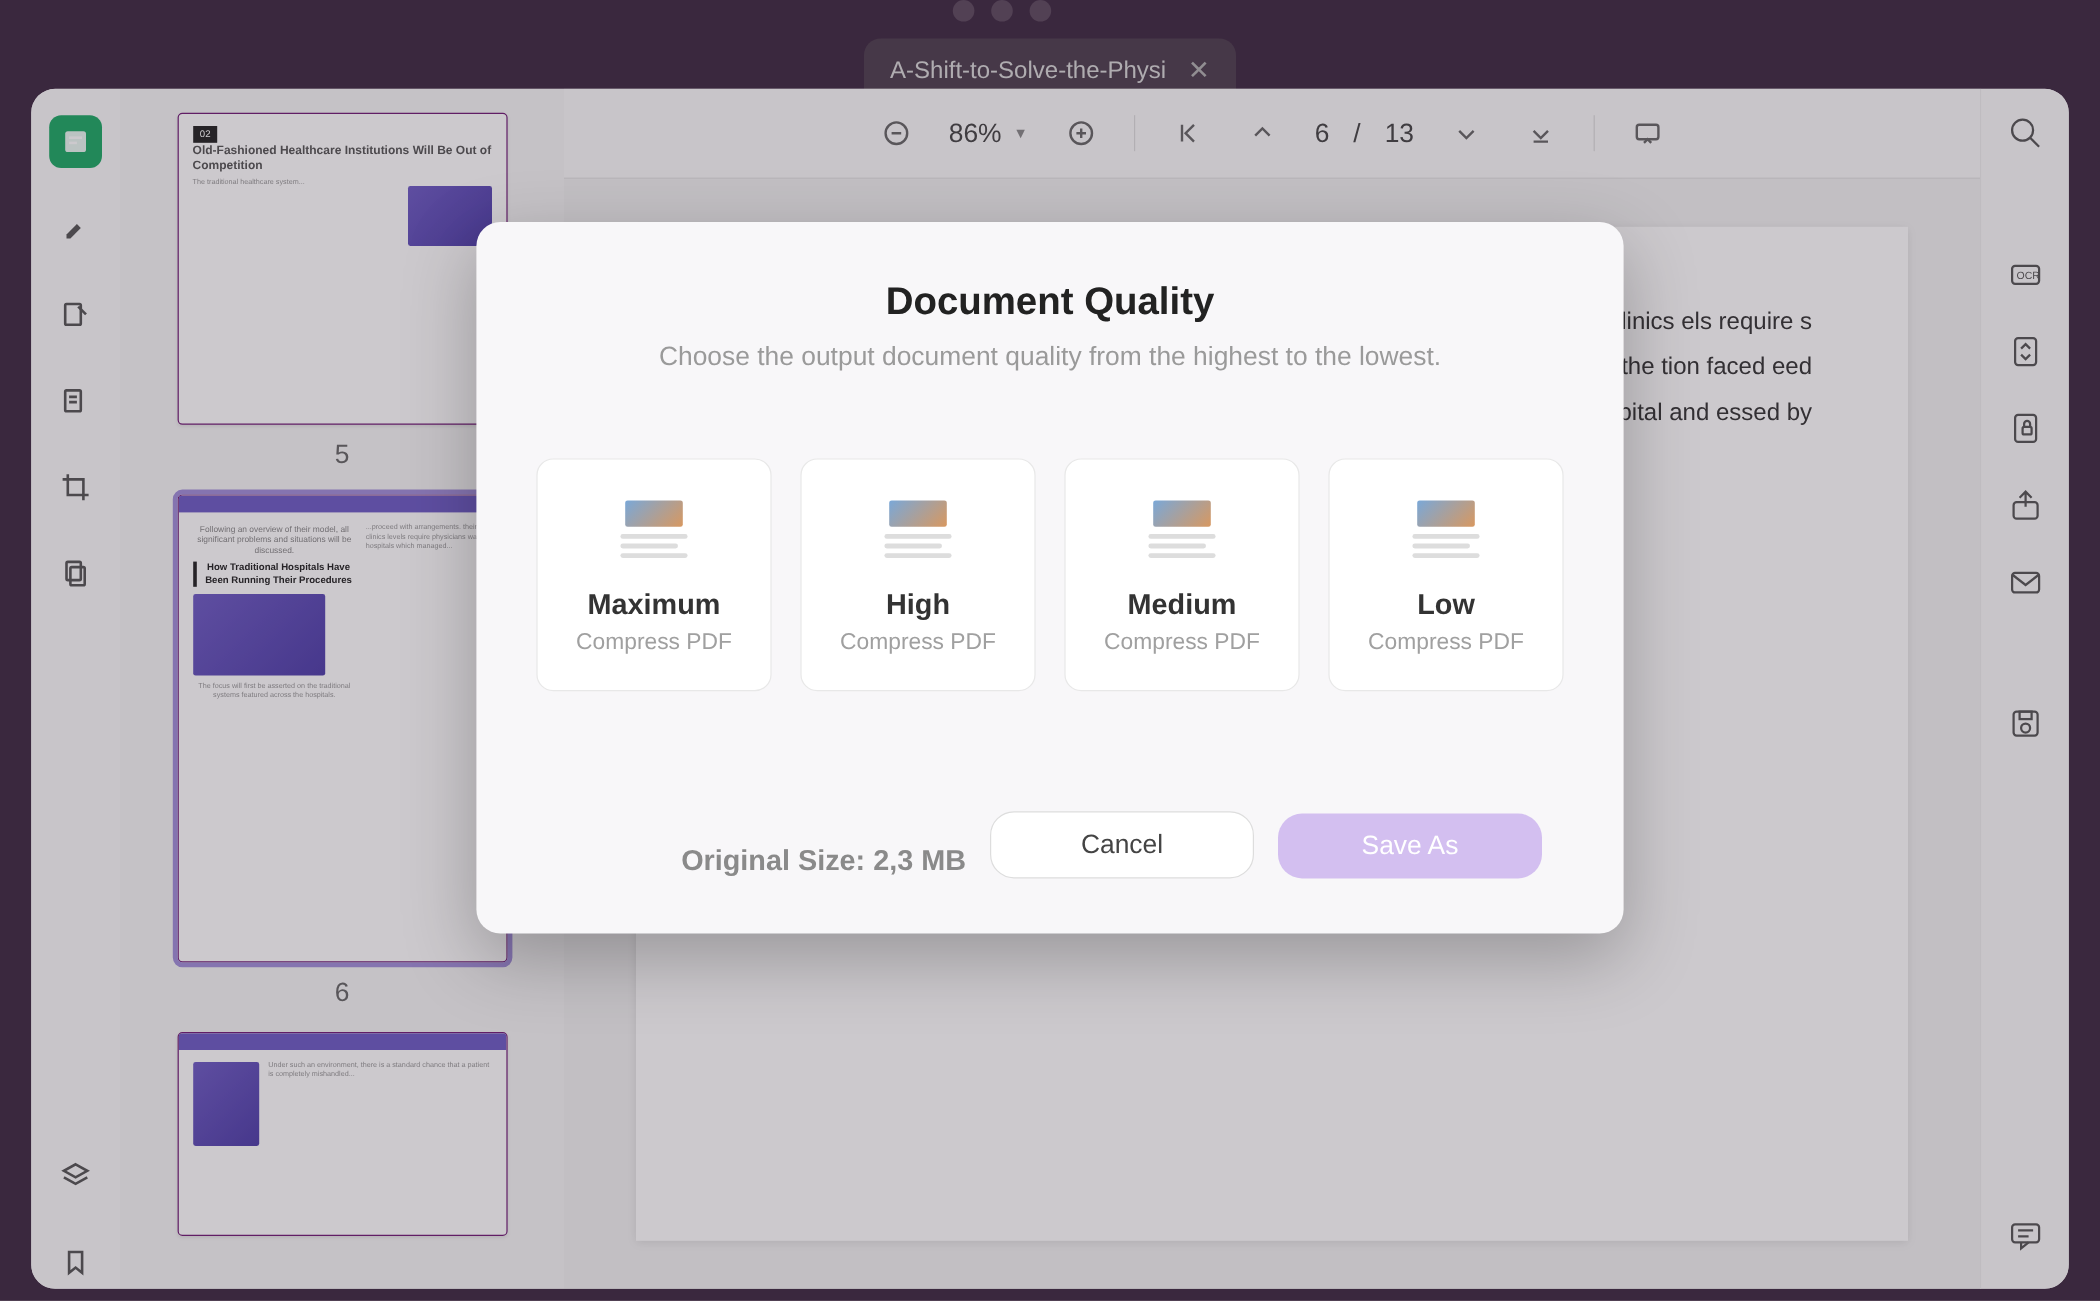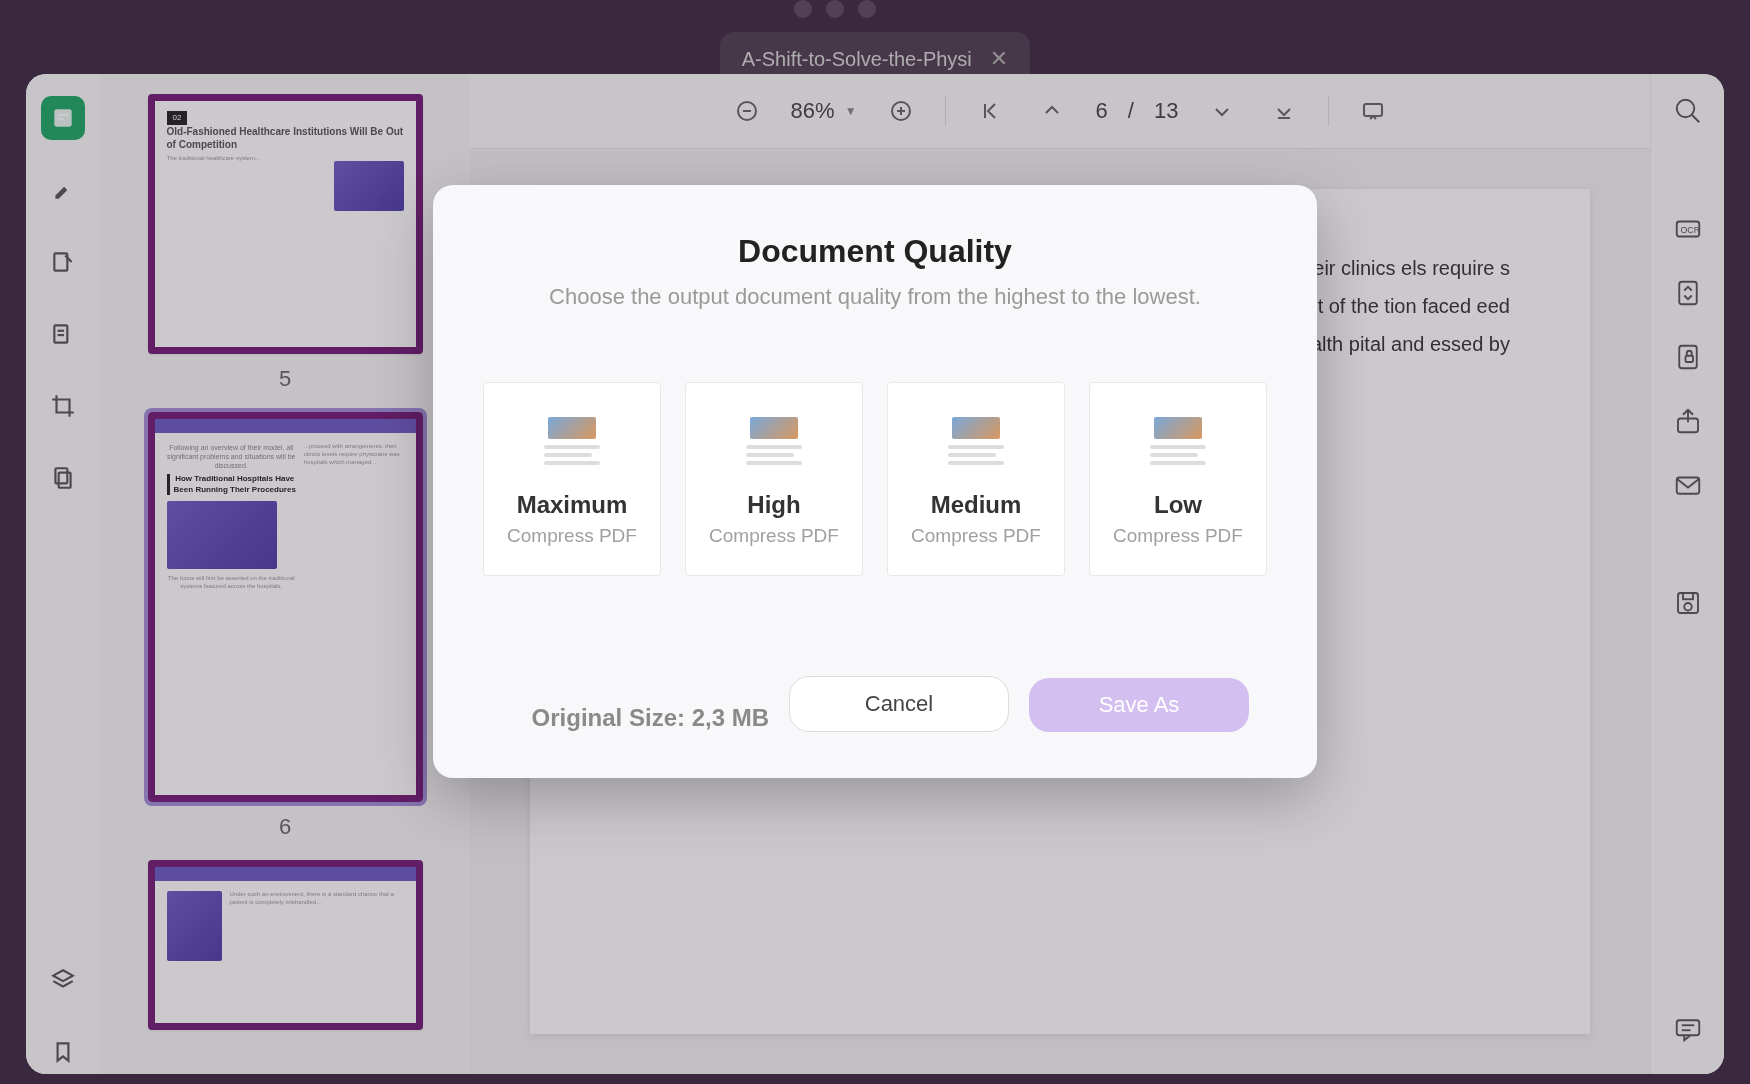--- a/index.html
+++ b/index.html
@@ -56,21 +56,21 @@
 }
 .tool-icon.active { background: #1da865; color: #fff; }
 .tool-icon svg { width: 26px; height: 26px; }
 .thumb-panel {
   width: 370px; background: #f6f6f6; overflow: hidden;
   padding: 20px 30px; display: flex; flex-direction: column; gap: 20px;
 }
 .thumb-wrap { display: flex; flex-direction: column; align-items: center; gap: 12px; }
 .thumb {
   width: 275px; height: 260px; background: #fff; border-radius: 4px;
-  border: 7px solid #701a75; box-shadow: 0 1px 3px rgba(0,0,0,0.08);
+  border: 1px solid #701a75; box-shadow: 0 1px 3px rgba(0,0,0,0.08);
   position: relative; overflow: hidden;
 }
 .thumb.selected { outline: 4px solid #a08ed8; }
 .thumb-num { font-size: 22px; color: #666; }
 .thumb-header { height: 14px; background: #6d5bc4; }
 .thumb-body { padding: 10px 12px; font-size: 8px; color: #555; line-height: 1.3; }
 .thumb-title { font-size: 10px; font-weight: 700; margin-bottom: 4px; }
 .thumb-img { background: linear-gradient(135deg,#6d5bc4,#4d3da8); width: 90px; height: 60px; border-radius: 2px; margin-top: 6px; margin-left: auto; }
 .main-area { flex: 1; display: flex; flex-direction: column; background: #f2f2f2; }
 .toolbar {
@@ -105,29 +105,29 @@
 .right-icon svg { width: 30px; height: 30px; stroke: #555; fill: none; stroke-width: 1.5; }
 
 
 .modal-backdrop {
   position: absolute; inset: 0;
   background: rgba(50,40,55,0.25);
   display: flex; align-items: flex-start; justify-content: center;
   padding-top: 185px;
 }
 .modal {
-  width: 884px; background: #f8f7f9;
+  width: 956px; background: #f8f7f9;
   border-radius: 20px; padding: 48px 50px 46px;
   box-shadow: 0 20px 60px rgba(0,0,0,0.25);
 }
 .modal-title { text-align: center; font-size: 32px; font-weight: 700; color: #222; }
 .modal-sub { text-align: center; font-size: 22px; color: #9a9a9a; margin-top: 14px; }
 .quality-grid { display: flex; gap: 24px; margin-top: 72px; justify-content: center; }
 .qcard {
-  flex: 1; background: #fff; border: 1px solid #e8e8e8; border-radius: 4px;
+  flex: 1; background: #fff; border: 1px solid #e8e8e8; border-radius: 14px;
   padding: 34px 10px 28px; display: flex; flex-direction: column; align-items: center;
   cursor: pointer;
 }
 .qicon { width: 60px; margin-bottom: 22px; }
 .qicon-img { width: 48px; height: 22px; background: linear-gradient(135deg,#7aa8d8,#d89860); border-radius: 2px; margin: 0 auto 6px; }
 .qicon-line { height: 4px; background: #ddd; border-radius: 2px; margin: 4px 2px; }
 .qname { font-size: 24px; font-weight: 600; color: #333; }
 .qdesc { font-size: 19px; color: #a0a0a0; margin-top: 6px; }
 .modal-foot {
   display: flex; align-items: flex-end; margin-top: 100px;

